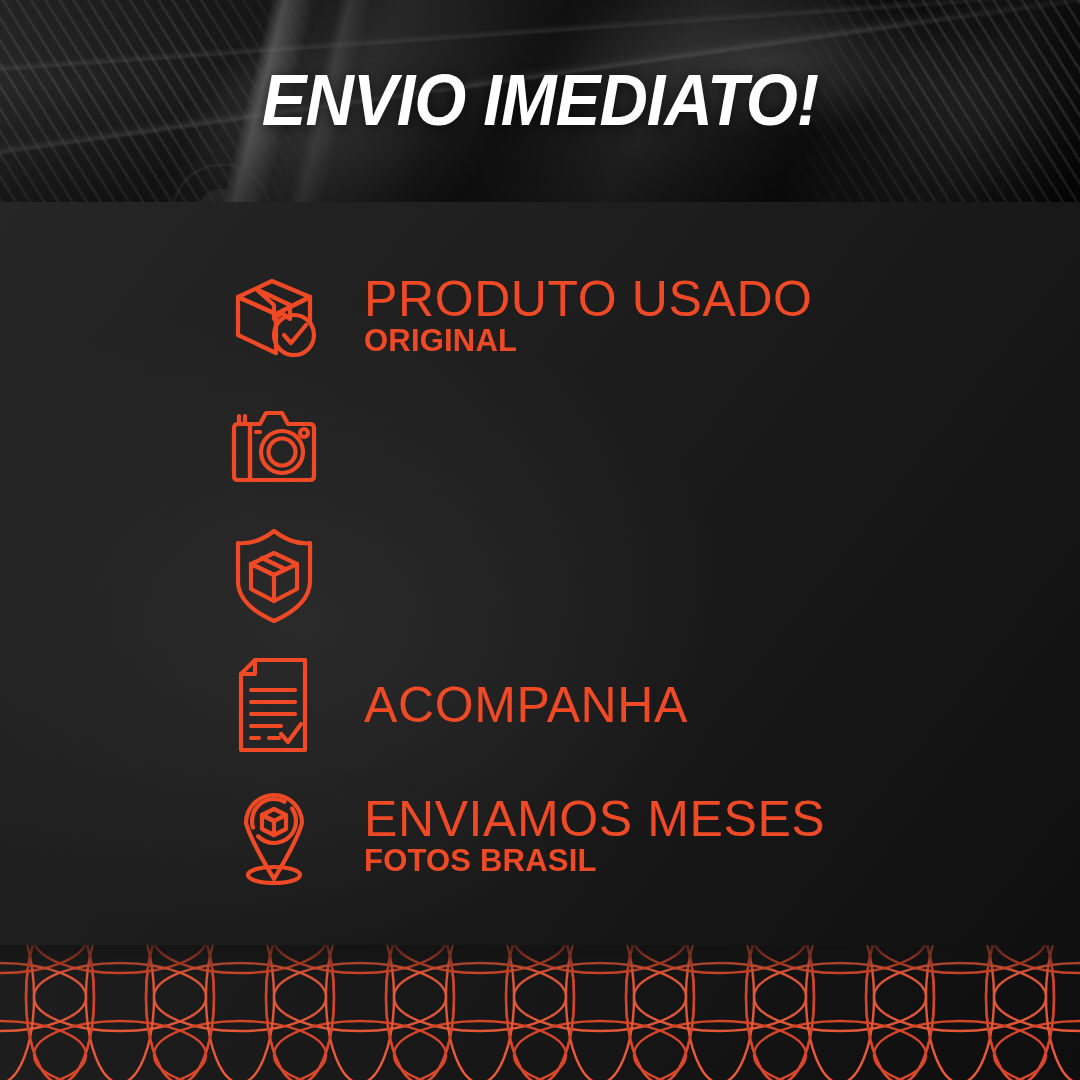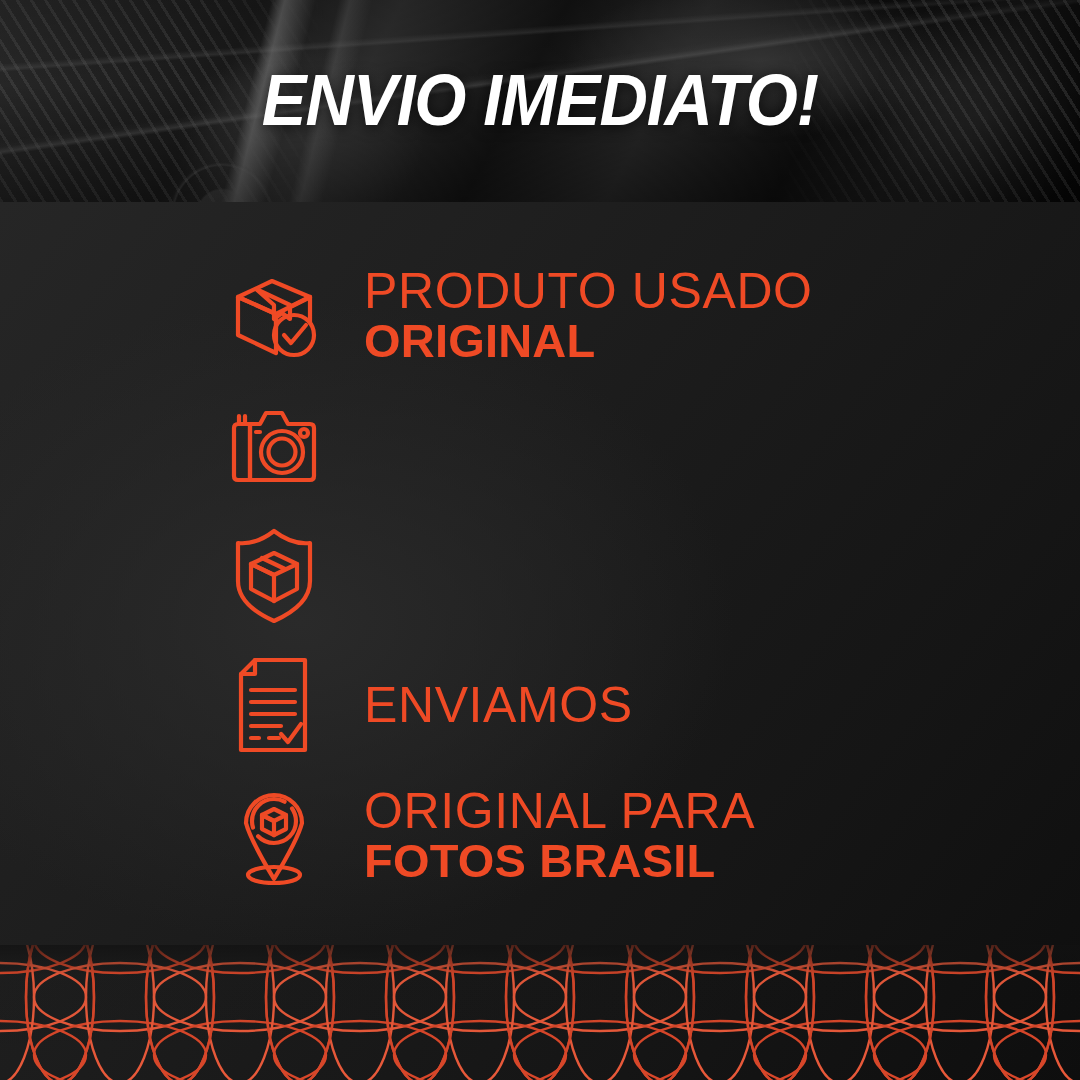--- a/index.html
+++ b/index.html
@@ -104,21 +104,21 @@
   }
   .feature-icon svg { display:block; }
 
   .feature-text {
     color:#ef4a25;
     line-height:1.02;
     white-space:nowrap;
   }
   .line { display:block; }
   .t-reg  { font-weight:normal; font-size:50px; letter-spacing:.6px; }
-  .t-bold { font-weight:bold;   font-size:47px; letter-spacing:.2px; }
+  .t-bold { font-weight:bold;   font-size:31px; letter-spacing:.2px; }
   .row-3 .t-reg  { font-size:42px; }
   .row-3 .t-bold { font-size:44px; }
 
   
   .pattern {
     position:absolute;
     left:0; bottom:0;
     width:1080px; height:135px;
     overflow:hidden;
   }
@@ -187,37 +187,37 @@
         <div class="feature-icon">
           <svg width="86" height="102" viewBox="0 0 86 102" fill="none" stroke="#ef4a25" stroke-width="4.2" stroke-linecap="round" stroke-linejoin="round">
             <path d="M24 6 L74 6 L74 96 L10 96 L10 20 Z"></path>
             <path d="M24 6 L24 20 L10 20"></path>
             <path d="M20 36 L64 36 M20 48 L64 48 M20 60 L64 60 M20 72 L50 72"></path>
             <path d="M20 84 L28 84 M38 84 L48 84"></path>
             <path d="M50 80 L57 88 L70 70"></path>
           </svg>
         </div>
         <div class="feature-text">
-          <span class="line t-reg">ENVIAMOS</span>
+          <span class="line t-reg">ACOMPANHA</span>
         </div>
       </div>
 
       <div class="feature-row">
         <div class="feature-icon">
           <svg width="92" height="104" viewBox="0 0 92 104" fill="none" stroke="#ef4a25" stroke-width="4.2" stroke-linecap="round" stroke-linejoin="round">
             <path d="M46 96 Q22 56 18 40 A28 28 0 1 1 74 40 Q70 56 46 96 Z"></path>
             <circle cx="46" cy="38" r="22" stroke-dasharray="52 10"></circle>
             <path d="M34 32 L46 26 L58 32 L46 38 Z"></path>
             <path d="M34 32 L34 46 L46 52 L46 38 Z"></path>
             <path d="M58 32 L58 46 L46 52"></path>
             <ellipse cx="46" cy="92" rx="26" ry="8"></ellipse>
           </svg>
         </div>
         <div class="feature-text">
-          <span class="line t-reg">ORIGINAL PARA</span>
+          <span class="line t-reg">ENVIAMOS MESES</span>
           <span class="line t-bold">FOTOS BRASIL</span>
         </div>
       </div>
 
     </div>
   </div>
 
   <div class="pattern">
     <svg width="1080" height="135" viewBox="0 0 1080 135" fill="none">
       <defs>

